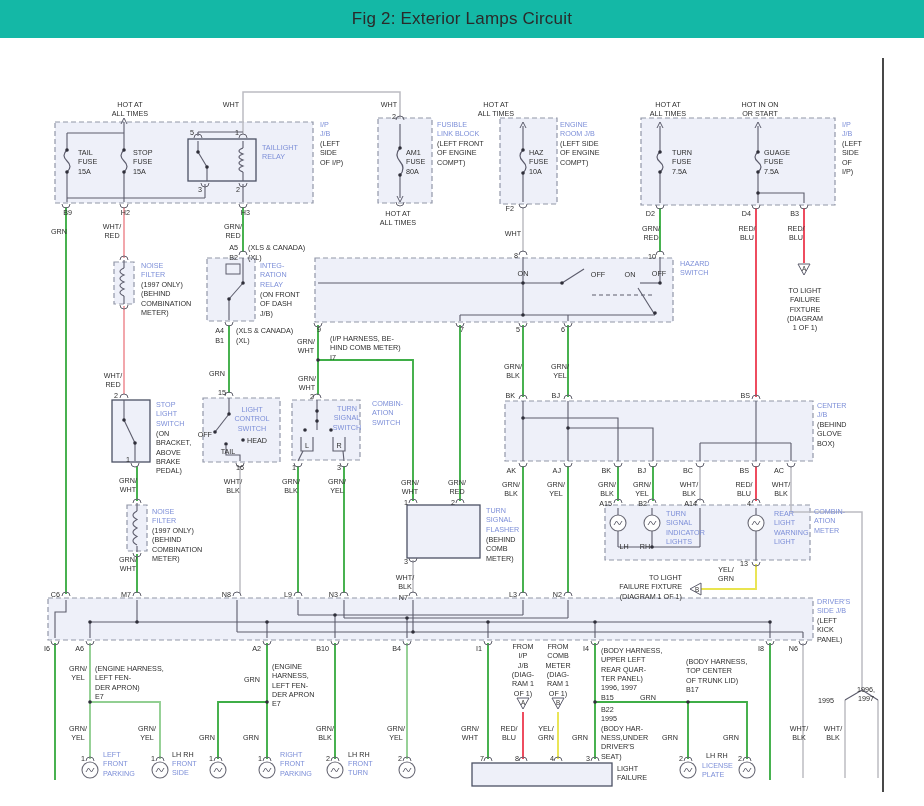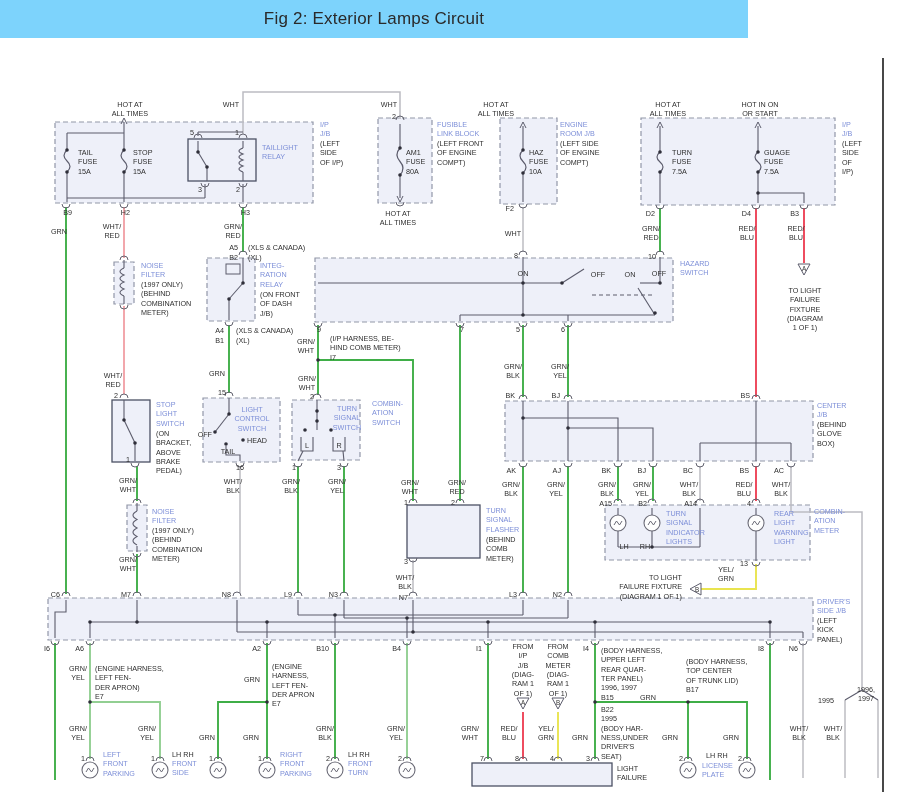--- a/index.html
+++ b/index.html
@@ -1,18 +1,18 @@
 <!DOCTYPE html>
 <html><head>
 <meta charset="utf-8">
 <style>
   html,body{margin:0;padding:0;background:#fff;}
   #stage{position:relative;width:924px;height:806px;background:#fff;overflow:hidden;
          font-family:"Liberation Sans",sans-serif;}
-  #titlebar{position:absolute;left:0;top:0;width:748px;height:38px;background:#7dd3fc;
+  #titlebar{position:absolute;left:0;top:0;width:924px;height:38px;background:#14b8a6;
             display:flex;align-items:center;justify-content:center;}
   #titlebar .t{font-size:17px;color:#2a2a2a;letter-spacing:.2px;}
   svg{position:absolute;left:0;top:0;}
   text{font-family:"Liberation Sans",sans-serif;}
 </style>
 </head>
 <body>
 
 <div id="stage">
   <svg id="diagram" width="924" height="806" viewBox="0 0 924 806" aria-hidden="true">

